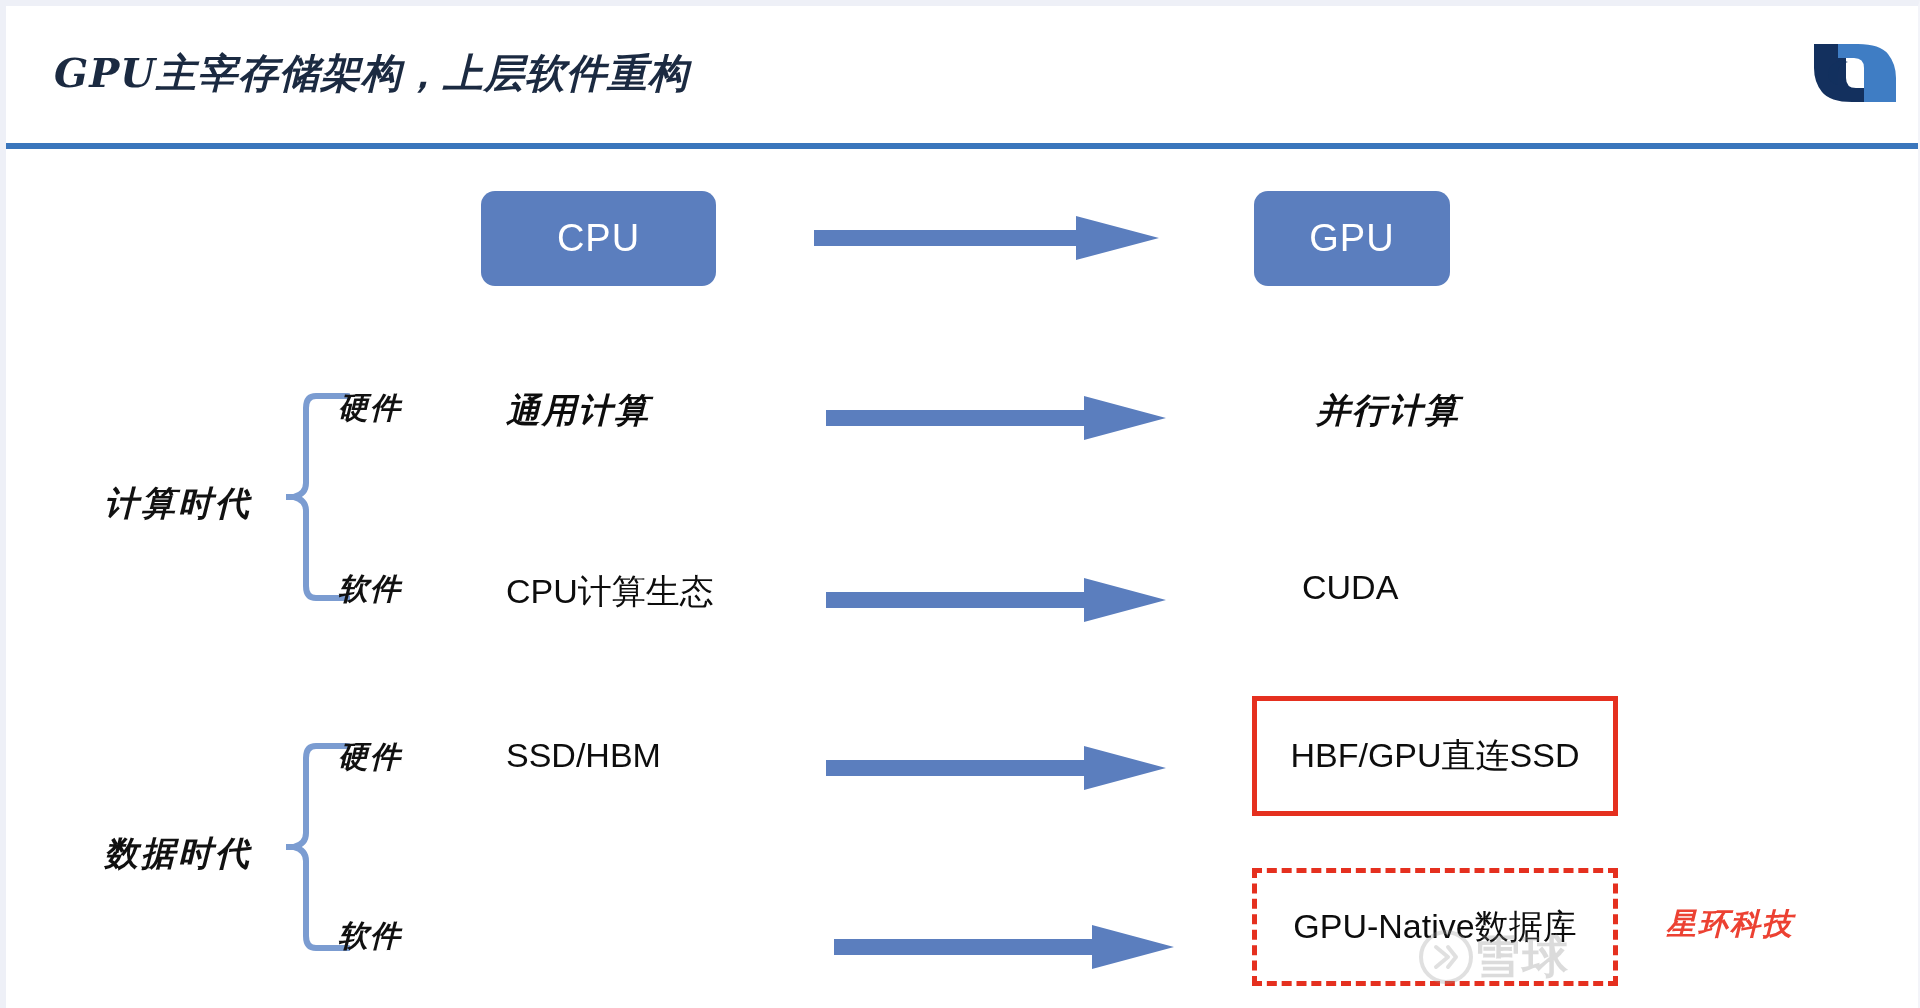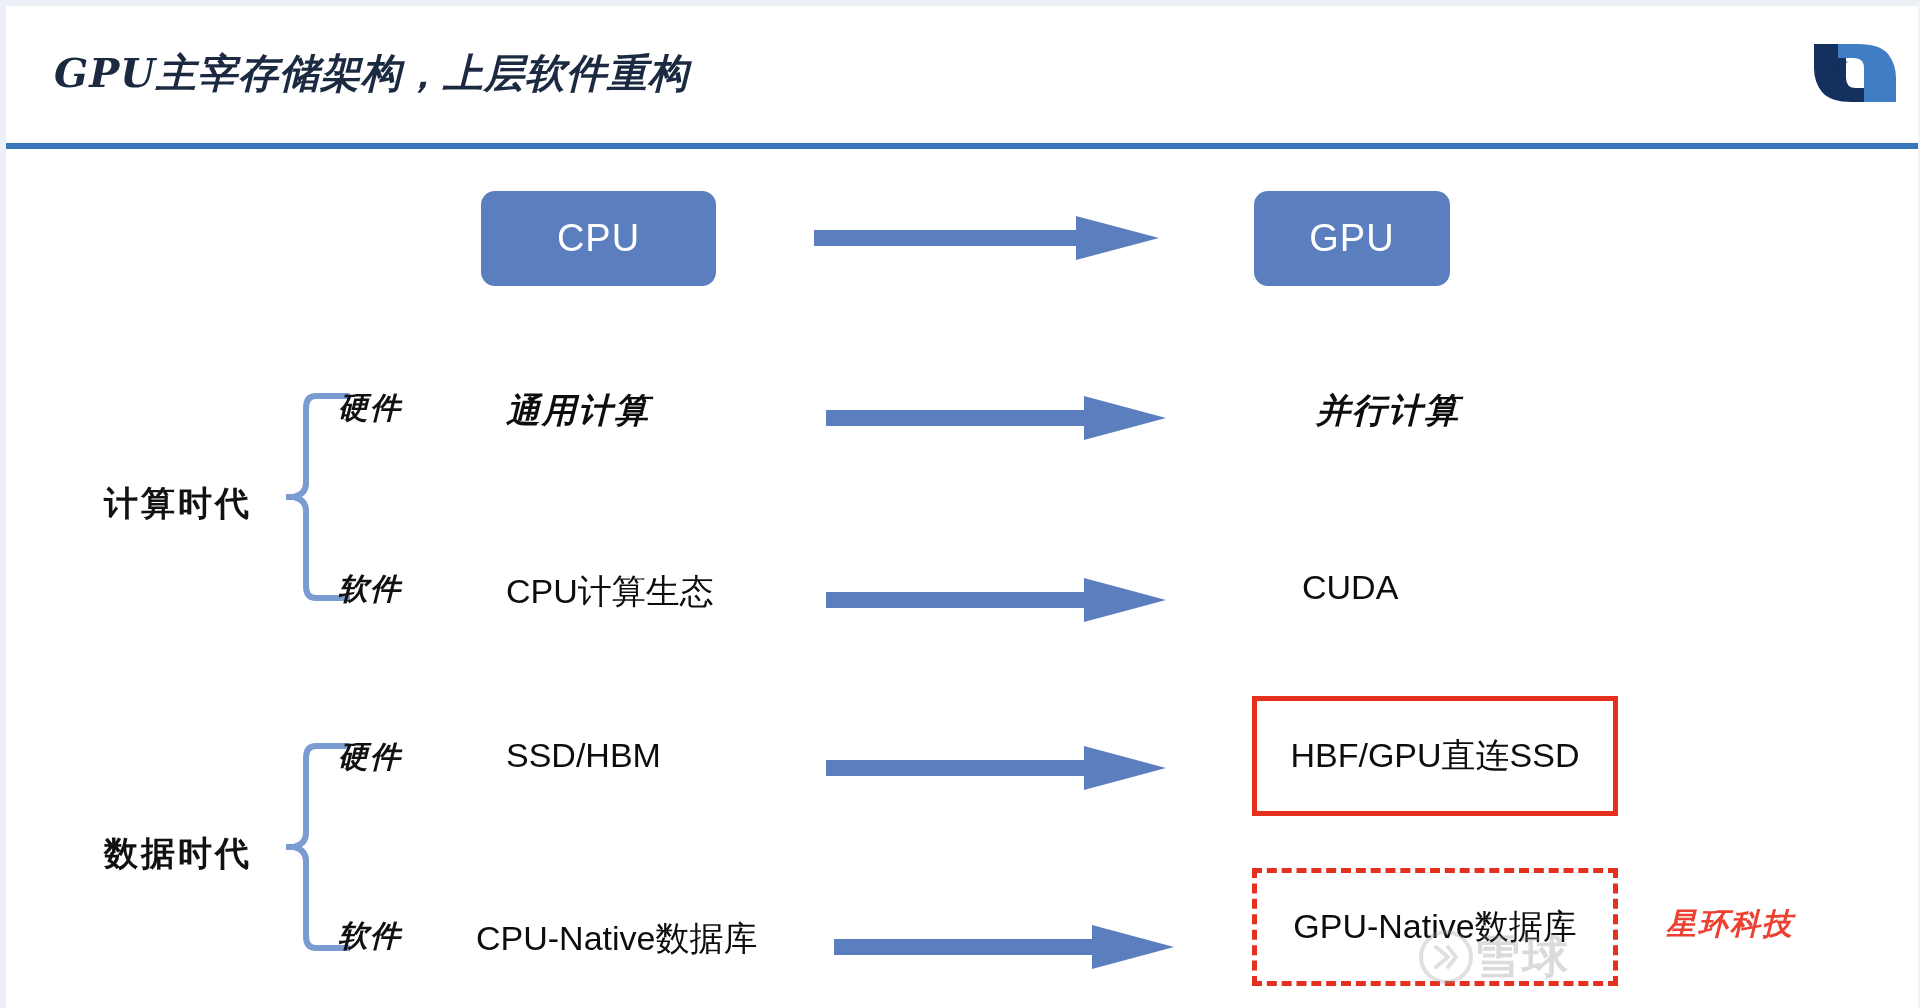--- a/index.html
+++ b/index.html
@@ -104,20 +104,21 @@
 
   .arrow {
     position: absolute;
     height: 44px;
   }
   .arrow svg { display: block; width: 100%; height: 100%; }
 
   .era-label {
     position: absolute;
     font-family: "DejaVu Serif", "Liberation Serif", serif;
+    font-style: italic;
     font-weight: 700;
     font-size: 34px;
     color: #111111;
     white-space: nowrap;
     letter-spacing: 3px;
   }
 
   .layer-label {
     position: absolute;
     font-family: "DejaVu Serif", "Liberation Serif", serif;
@@ -303,21 +304,20 @@
   <div class="arrow" style="left:820px; top:740px; width:340px;">
     <svg viewBox="0 0 340 44" preserveAspectRatio="none" xmlns="http://www.w3.org/2000/svg">
       <path d="M0 14 H258 V0 L340 22 L258 44 V30 H0 Z" fill="#5b7ebe"></path>
     </svg>
   </div>
 
   <div class="hl-box solid" style="left:1246px; top:690px; width:366px; height:120px;">HBF/GPU直连SSD</div>
 
   <div class="layer-label" style="left:332px; top:910px;">软件</div>
 
-  <div class="src-label" style="left:470px; top:910px;">CPU-Native数据库</div>
 
   <div class="arrow" style="left:828px; top:919px; width:340px;">
     <svg viewBox="0 0 340 44" preserveAspectRatio="none" xmlns="http://www.w3.org/2000/svg">
       <path d="M0 14 H258 V0 L340 22 L258 44 V30 H0 Z" fill="#5b7ebe"></path>
     </svg>
   </div>
 
   <div class="hl-box dashed" style="left:1246px; top:862px; width:366px; height:118px;">GPU-Native数据库</div>
 
   <div class="vendor-tag" style="left:1660px; top:898px;">星环科技</div>

